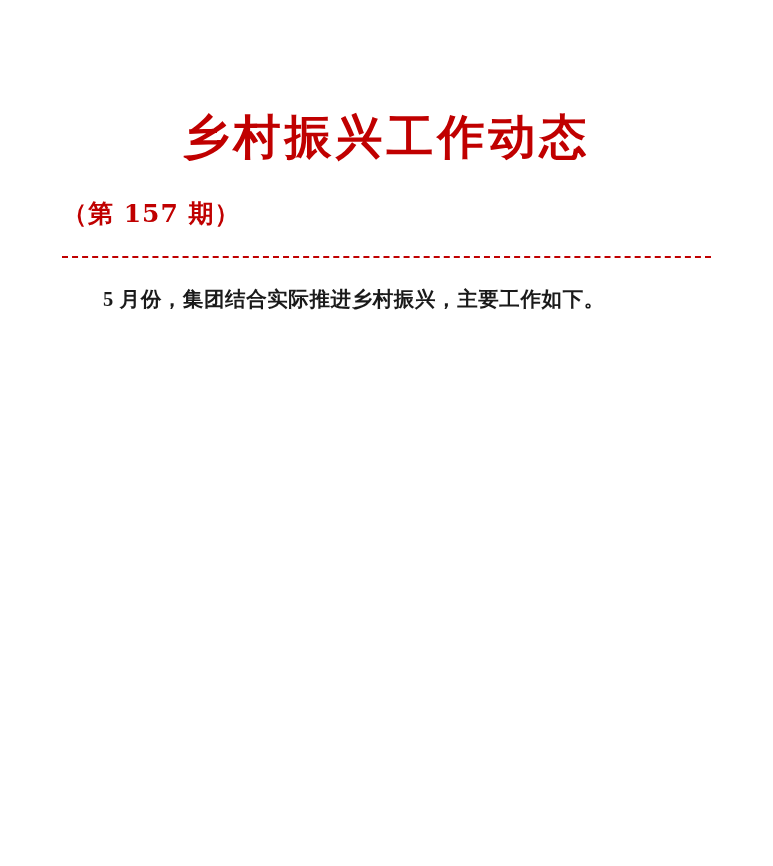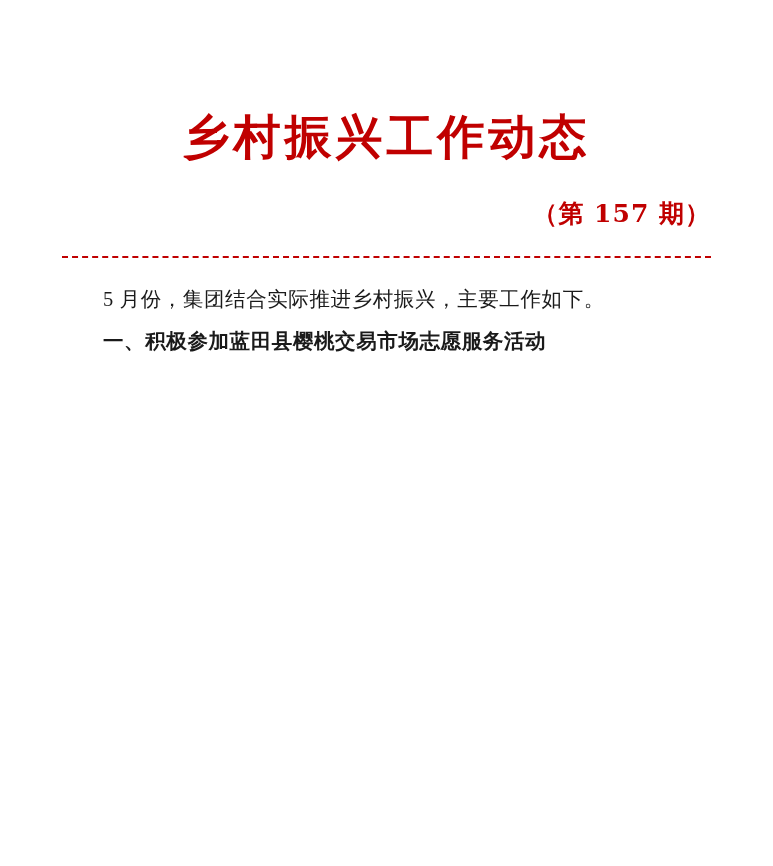--- a/index.html
+++ b/index.html
@@ -27,21 +27,21 @@
     color: #c00000;
     font-family: "DejaVu Serif", "Liberation Serif", serif;
     font-weight: bold;
     font-size: 47px;
     letter-spacing: 4px;
     line-height: 1.25;
   }
   .doc-issue {
     margin: 0;
     padding-top: 30px;
-    text-align: right;
+    text-align: left;
     color: #c00000;
     font-family: "DejaVu Serif", "Liberation Serif", serif;
     font-weight: bold;
     font-size: 25px;
     letter-spacing: 1px;
   }
   .divider {
     margin: 26px 0 0 0;
     height: 2px;
     border: 0;
@@ -54,20 +54,21 @@
   }
   .para {
     margin: 0;
     font-size: 20.5px;
     line-height: 2.07;
     color: #1a1a1a;
     text-align: justify;
     text-justify: inter-ideograph;
     text-indent: 2em;
     letter-spacing: 0.6px;
+    font-weight: bold;
   }
   .para.heading {
     font-weight: bold;
     text-indent: 2em;
   }
   .para + .para {
     margin-top: 0;
   }
 </style>
 </head>
@@ -76,16 +77,15 @@
 <div class="page">
 
   <h1 class="doc-title">乡村振兴工作动态</h1>
 
   <div class="doc-issue">（第 157 期）</div>
 
   <hr class="divider">
 
   <div class="body-text">
     <p class="para">5 月份，集团结合实际推进乡村振兴，主要工作如下。</p>
-    <p class="para heading">一、积极参加蓝田县樱桃交易市场志愿服务活动</p>
   </div>
 
 </div>
 
 </body></html>

